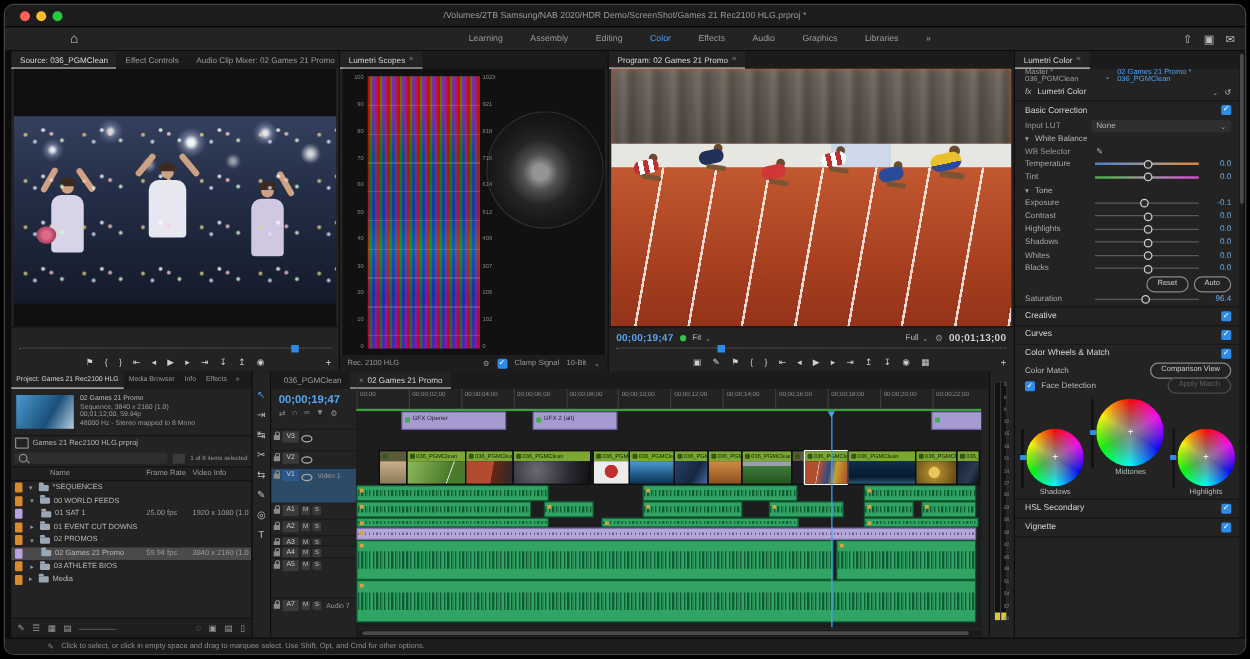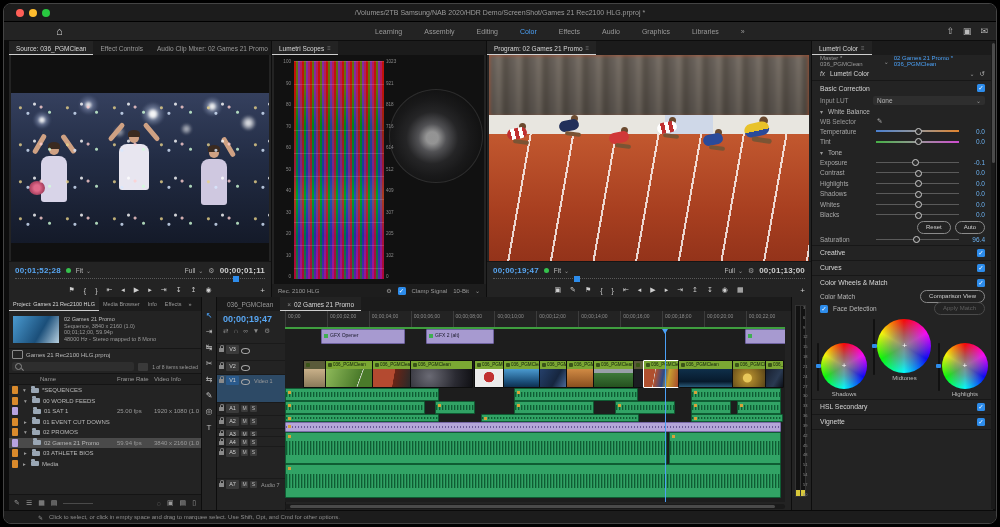--- a/index.html
+++ b/index.html
@@ -246,35 +246,20 @@
       </div>
       <div class="fig" style="left:190px;top:55px">
         <div class="arm" style="right:-4px;transform:rotate(-30deg)"></div>
         <div class="head"></div>
           <div class="body" style="background:#cfc8e0"></div>
       </div>
       <div style="position:absolute;left:18px;top:88px;width:16px;height:14px;border-radius:50%;background:radial-gradient(circle,#e06a8a 0 3px,#b84a6a 6px,#7a3a4a)"></div>
       <div class="confetti"></div>
     </div>
     <div class="mon-controls">
-      <div class="mon-row1">
-        <span class="tc tc-blue">00;01;52;28</span>
-        <span class="gdot"></span>
-        <span class="drop">
-            <span>Fit</span>
-            <span class="caret">⌄</span>
-          </span>
-        <span style="flex:1"></span>
-        <span class="drop">
-            <span>Full</span>
-            <span class="caret">⌄</span>
-          </span>
-        <span class="dim" style="font-size:7px">⚙</span>
-        <span class="tc" style="color:#d0d0d0">00;00;01;11</span>
-      </div>
       <div class="scrub">
           <span class="ph" style="left:87%"></span>
         </div>
       <div class="transport">
         <span class="tbtn">⚑</span>
           <span class="tbtn">{</span>
           <span class="tbtn">}</span>
           <span class="tbtn">⇤</span>
           <span class="tbtn">◂</span>
           <span class="tbtn">▶</span>

